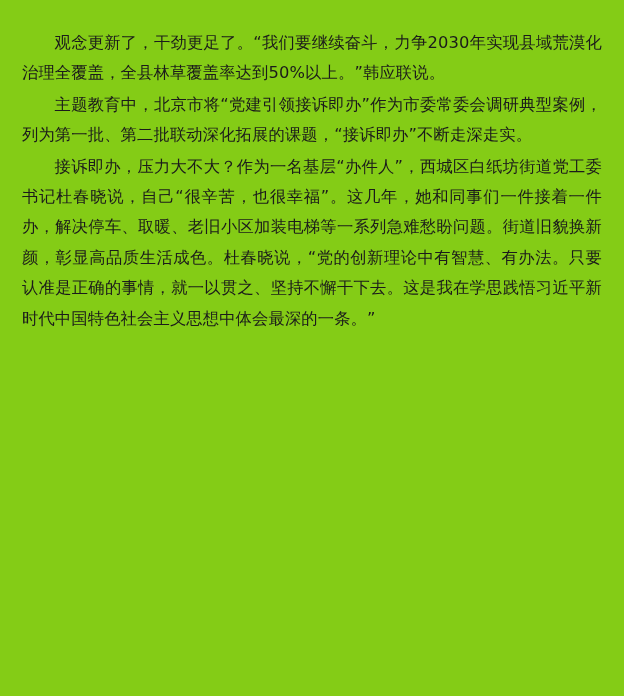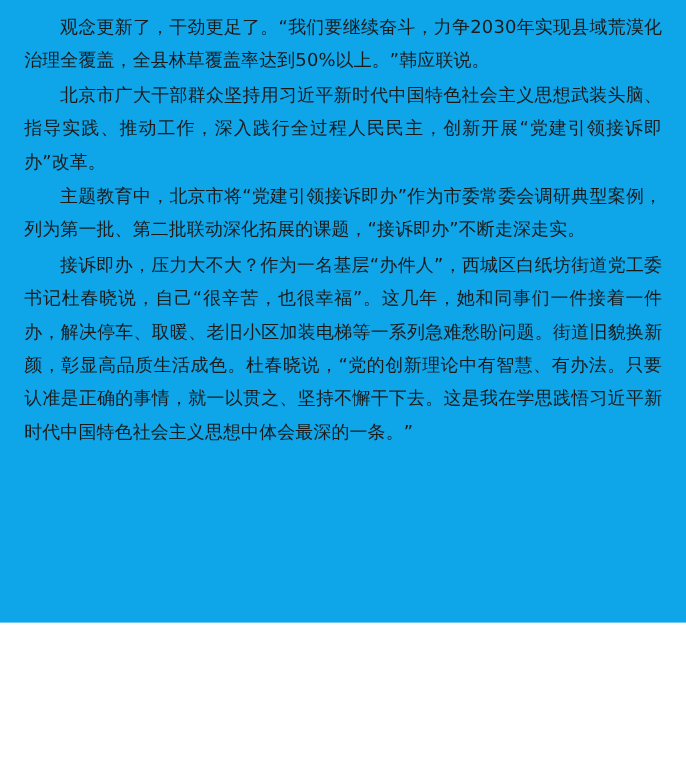--- a/index.html
+++ b/index.html
@@ -8,38 +8,37 @@
     background: #ffffff;
   }
   body {
     width: 624px;
     height: 696px;
     font-family: "DejaVu Sans", "Liberation Sans", sans-serif;
   }
   #document-page {
     box-sizing: border-box;
     width: 624px;
-    height: 566px;
-    padding: 10px 22px 0 22px;
-    background: #0ea5e9;
+    height: 696px;
+    padding: 28px 22px 0 22px;
+    background: #84cc16;
     overflow: hidden;
   }
   .para {
     margin: 0 0 1px 0;
     font-size: 16.3px;
     line-height: 30.4px;
     color: #1b1b1b;
     text-align: justify;
     text-justify: inter-ideograph;
     text-indent: 2em;
     letter-spacing: 0.15px;
     font-weight: 500;
   }
 </style>
 </head>
 <body>
 
 <div id="document-page">
   <p class="para">观念更新了，干劲更足了。“我们要继续奋斗，力争2030年实现县域荒漠化治理全覆盖，全县林草覆盖率达到50%以上。”韩应联说。</p>
-  <p class="para">北京市广大干部群众坚持用习近平新时代中国特色社会主义思想武装头脑、指导实践、推动工作，深入践行全过程人民民主，创新开展“党建引领接诉即办”改革。</p>
   <p class="para">主题教育中，北京市将“党建引领接诉即办”作为市委常委会调研典型案例，列为第一批、第二批联动深化拓展的课题，“接诉即办”不断走深走实。</p>
   <p class="para">接诉即办，压力大不大？作为一名基层“办件人”，西城区白纸坊街道党工委书记杜春晓说，自己“很辛苦，也很幸福”。这几年，她和同事们一件接着一件办，解决停车、取暖、老旧小区加装电梯等一系列急难愁盼问题。街道旧貌换新颜，彰显高品质生活成色。杜春晓说，“党的创新理论中有智慧、有办法。只要认准是正确的事情，就一以贯之、坚持不懈干下去。这是我在学思践悟习近平新时代中国特色社会主义思想中体会最深的一条。”</p>
 </div>
 
 </body></html>

